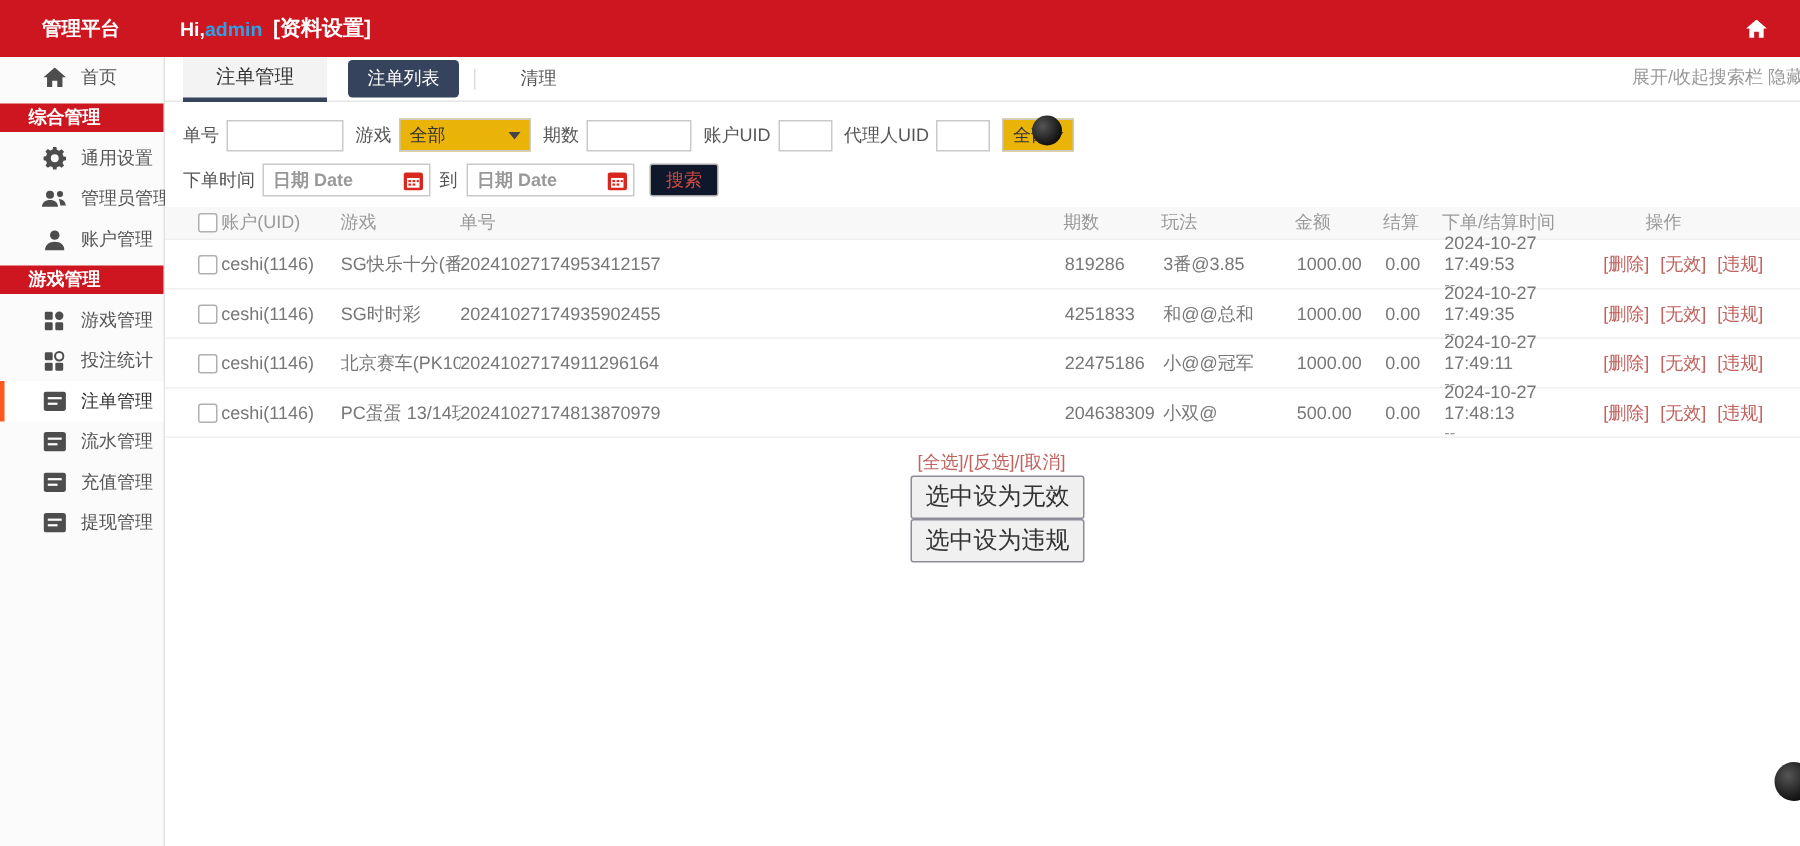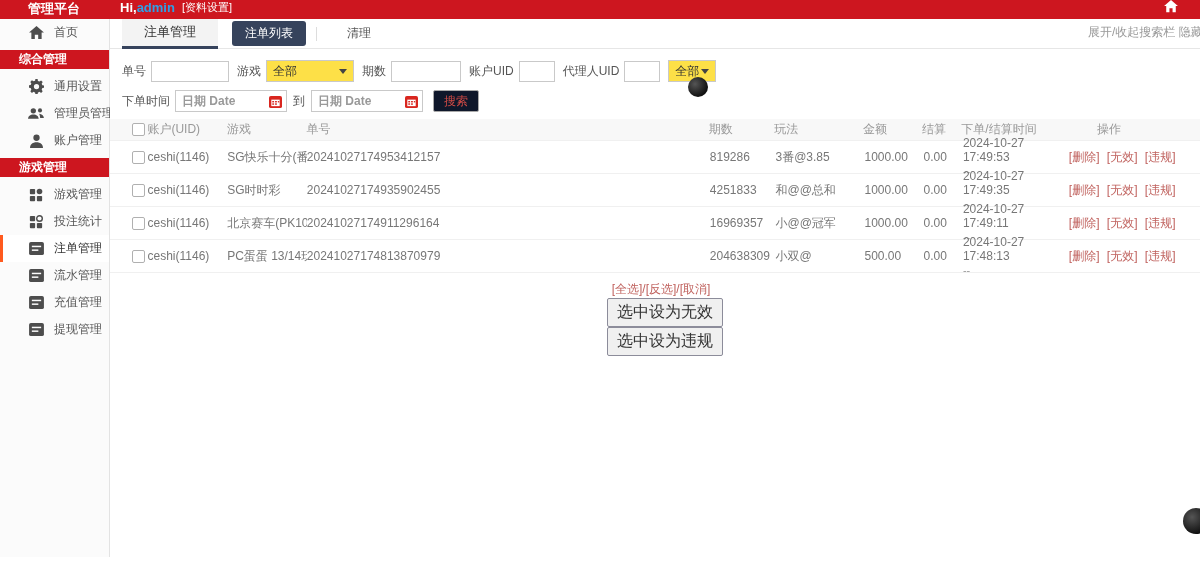--- a/index.html
+++ b/index.html
@@ -1,25 +1,25 @@
 <!DOCTYPE html>
 <html><head>
 <meta charset="utf-8">
 <style>
   * { margin:0; padding:0; box-sizing:border-box; }
   html,body { width:1200px; height:564px; overflow:hidden; background:#fff;
     font-family:"Liberation Sans", sans-serif; font-size:12px; }
   body { position:relative; }
 
   
-  .topbar { height:19px; background:#cd161f; display:flex; color:#fff; }
+  .topbar { height:38px; background:#cd161f; display:flex; align-items:center; color:#fff; }
   .brand { margin-left:28px; font-weight:bold; font-size:13px; }
   .greet { margin-left:40px; font-weight:bold; font-size:13px; }
   .greet .uname { color:#2da0e8; margin-left:0; }
-  .profile-link { color:#fff; font-size:11px; margin-left:7px; font-weight:normal; cursor:pointer; }
+  .profile-link { color:#fff; font-size:14px; margin-left:7px; font-weight:bold; cursor:pointer; }
   .topbar .spacer { flex:1; }
   .home-top { margin-right:22px; cursor:pointer; display:flex; }
 
   
   .wrap { display:flex; height:538px; }
   .sidebar { width:110px; background:#fbfbfb; border-right:1px solid #e3e3e3; }
   .main { flex:1; position:relative; background:#fff; }
 
   
   .side-item { height:27px; display:flex; align-items:center; padding-left:28px; color:#555;
@@ -43,21 +43,21 @@
   .toggle-search { position:absolute; left:978px; bottom:7px; color:#999; white-space:nowrap; cursor:pointer; }
 
   
   .filters { padding:10px 0 0 12px; }
   .frow { display:flex; align-items:center; height:24px; }
   .frow + .frow { margin-top:6px; }
   .flabel { color:#555; margin-right:5px; white-space:nowrap; }
   .tin { height:21px; border:1px solid #c9c9c9; background:#fff; padding:0 5px; font-size:12px;
     font-family:"Liberation Sans", sans-serif; color:#333; }
   .w78 { width:78px; } .w70 { width:70px; } .w36 { width:36px; }
-  .sel { height:22px; border:1px solid #c9c9c9; background:#fde047; display:flex; align-items:center;
+  .sel { height:22px; border:1px solid #c9c9c9; background:#eab308; display:flex; align-items:center;
     padding:0 6px; color:#333; cursor:pointer; position:relative; }
   .sel .chev { width:0; height:0; border-left:4px solid transparent; border-right:4px solid transparent;
     border-top:5px solid #444; margin-left:auto; }
   .sel.w88 { width:88px; } .sel.w48 { width:48px; }
   .gap8 { margin-left:8px; }
   .datebox { width:112px; height:22px; border:1px solid #c9c9c9; background:#fff; display:flex;
     align-items:center; padding:0 4px 0 6px; cursor:pointer;font-weight:bold; }
   .datebox .ph { color:#999; flex:1; }
   .search-btn { margin-left:10px; height:22px; padding:0 10px; background:#0f172a;
     border:1px solid #a9a9a9; border-radius:2px; color:#cf4a45; font-size:12px; cursor:pointer;
@@ -352,21 +352,21 @@
         </div>
       </div>
 
       <div class="trow">
         <div class="c1">
             <span class="cb"></span>
           </div>
         <div class="c2 tcell">ceshi(1146)</div>
         <div class="c3 tcell">北京赛车(PK10)</div>
         <div class="c4 tcell">20241027174911296164</div>
-        <div class="c5 tcell">16969357</div>
+        <div class="c5 tcell">22475186</div>
         <div class="c6 tcell">小@@冠军</div>
         <div class="c7 tcell">1000.00</div>
         <div class="c8 tcell">0.00</div>
         <div class="c9 timecell">
           <div>2024-10-27 17:49:11</div>
           <div class="t2">--</div>
         </div>
         <div class="c10">
           <span class="act">[删除]</span>
           <span class="act">[无效]</span>

